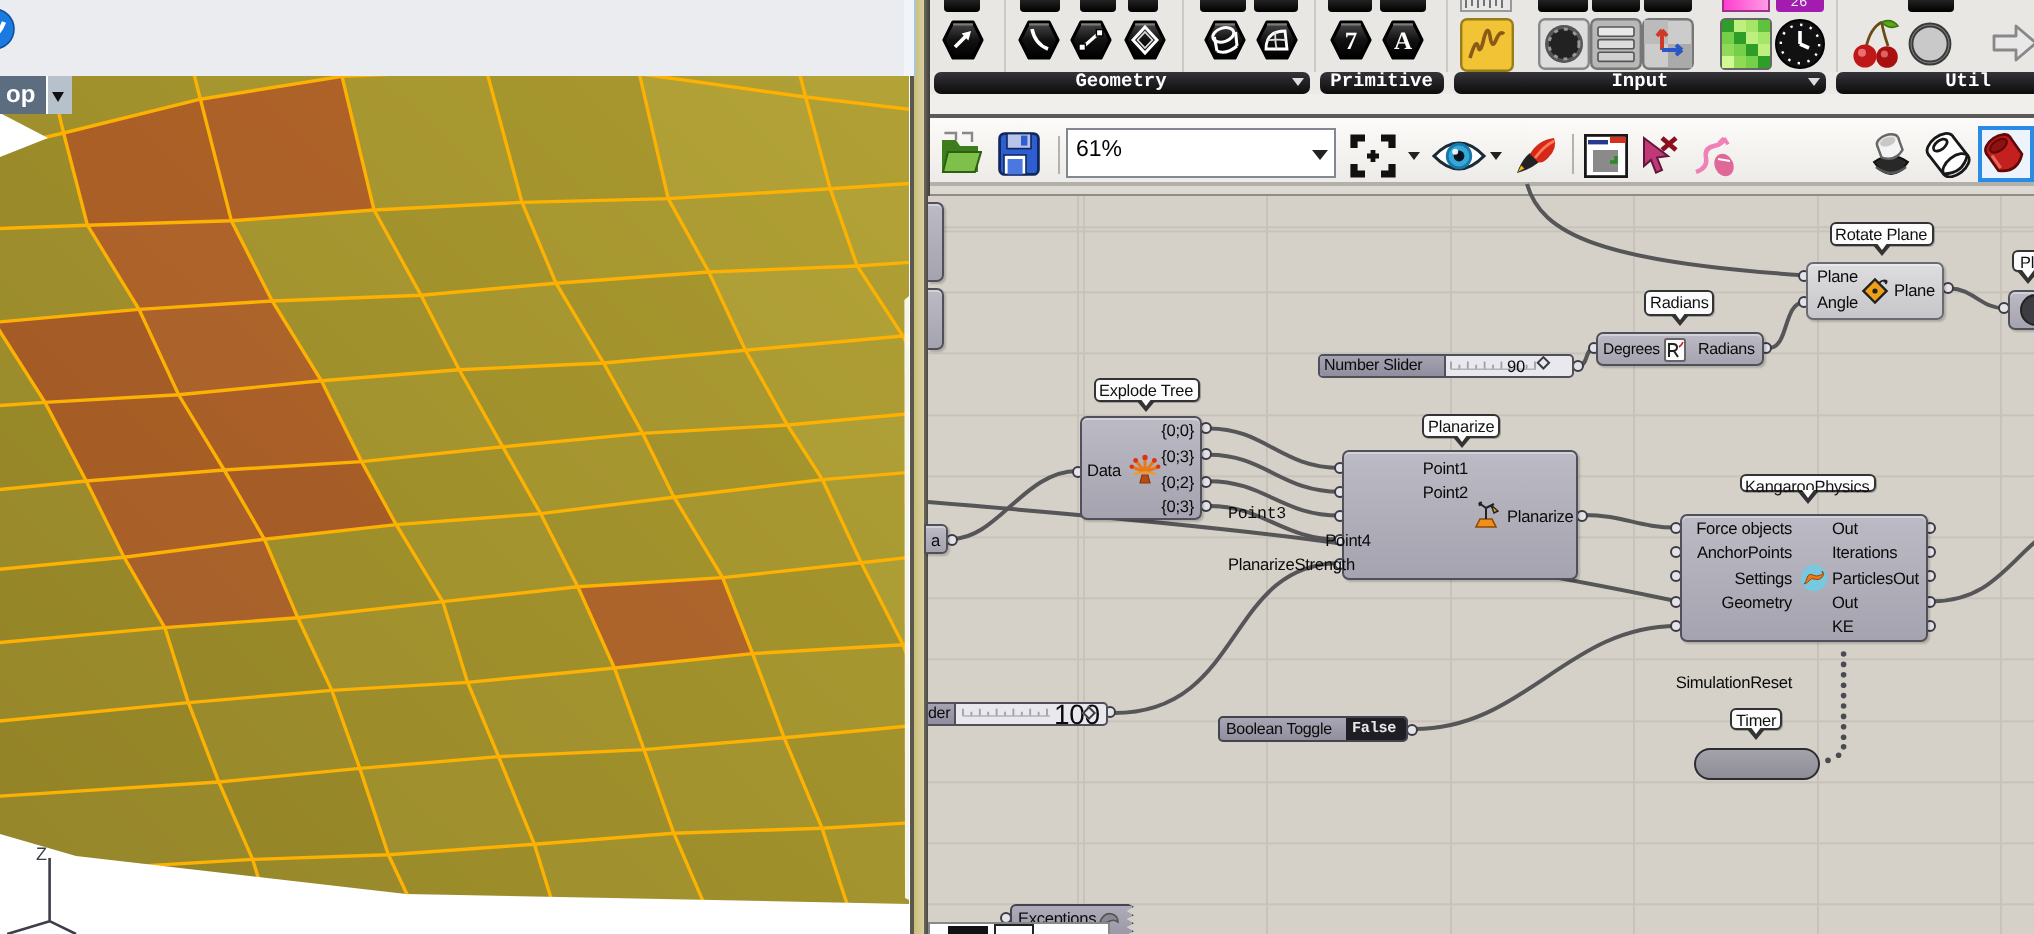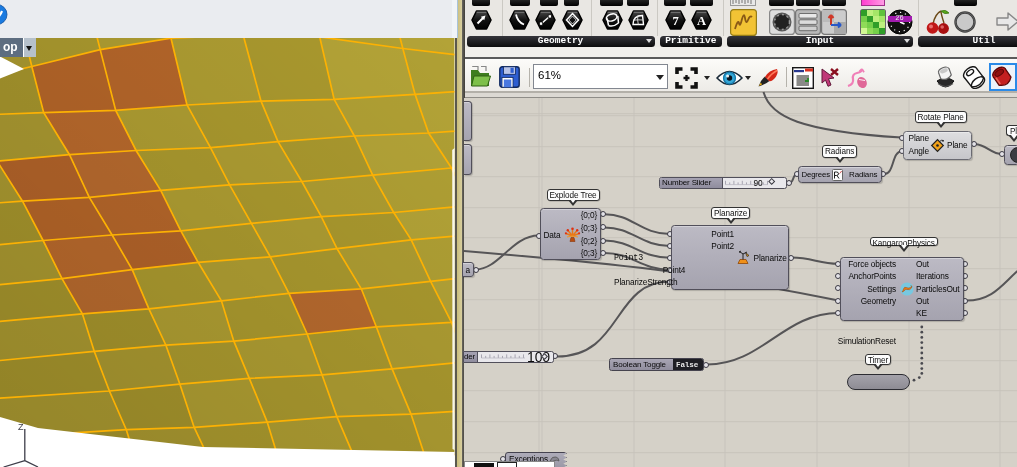--- a/index.html
+++ b/index.html
@@ -352,21 +352,21 @@
 <div class="abs" style="left:225.0px;top:0;width:23.0px;height:5.5px;background:linear-gradient(#222,#000);border-radius:0 0 2px 2px"></div>
 <div class="abs" style="left:304.0px;top:0;width:25.0px;height:5.5px;background:linear-gradient(#222,#000);border-radius:0 0 2px 2px"></div>
 <div class="abs" style="left:331.0px;top:0;width:24.0px;height:5.5px;background:linear-gradient(#222,#000);border-radius:0 0 2px 2px"></div>
 <div class="abs" style="left:357.0px;top:0;width:23.5px;height:5.5px;background:linear-gradient(#222,#000);border-radius:0 0 2px 2px"></div>
 <div class="abs" style="left:489.0px;top:0;width:23.0px;height:5.5px;background:linear-gradient(#222,#000);border-radius:0 0 2px 2px"></div>
 <div class="abs" style="left:265.0px;top:0;width:26px;height:6px;background:#e8e8e8;border:1px solid #999;border-top:none"></div>
 <svg class="abs" style="left:265.0px;top:0" width="26" height="6" viewBox="0 0 26 6">
       <path d="M3,0 L3,4 M6,0 L6,3 M9,0 L9,4 M12,0 L12,3 M15,0 L15,4 M18,0 L18,3 M21,0 L21,4" stroke="#555" stroke-width="0.8"></path>
     </svg>
 <div class="abs" style="left:395.5px;top:0;width:24px;height:5.5px;background:linear-gradient(90deg,#ff3ed0,#ff9ce4);border:1px solid #a0308a;border-top:none"></div>
-<div class="abs" style="left:422.5px;top:16px;width:24px;height:6px;background:#a21caf;border-radius:0 0 2px 2px;color:#eee;font-size:7px;line-height:5px;text-align:center;font-family:'Liberation Mono',monospace">26</div>
+<div class="abs" style="left:422.5px;top:0;width:24px;height:6px;background:#a21caf;border-radius:0 0 2px 2px;color:#eee;font-size:7px;line-height:5px;text-align:center;font-family:'Liberation Mono',monospace">26</div>
 <div class="abs" style="left:0;top:58.5px;width:552px;height:32.5px;background:linear-gradient(#fcfbf9,#edebe7)"></div>
 <div class="abs" style="left:0;top:91px;width:552px;height:1.5px;background:#b3b0a9"></div>
 <div class="abs" style="left:0;top:92.5px;width:552px;height:4px;background:#dcd9d3"></div>
 <div class="abs" style="left:0;top:96.5px;width:552px;height:1px;background:#8f8d88"></div>
 <svg class="abs" style="left:5.0px;top:65px" width="21" height="23" viewBox="0 0 21 23">
       <path d="M1,5 L8,5 L10,8 L19,8 L19,21 L1,21 Z" fill="#3e7d1e"></path>
       <path d="M1.5,21 L4,11 L20.5,11 L17.5,21 Z" fill="#7ec04a" stroke="#2e6012" stroke-width="1"></path>
       <path d="M2.2,1.5 L8,1.5 L8,5" fill="none" stroke="#888" stroke-width="1.2"></path>
       <path d="M11,1.5 L16,1.5 L16,6" fill="none" stroke="#888" stroke-width="1.2"></path>
     </svg>

